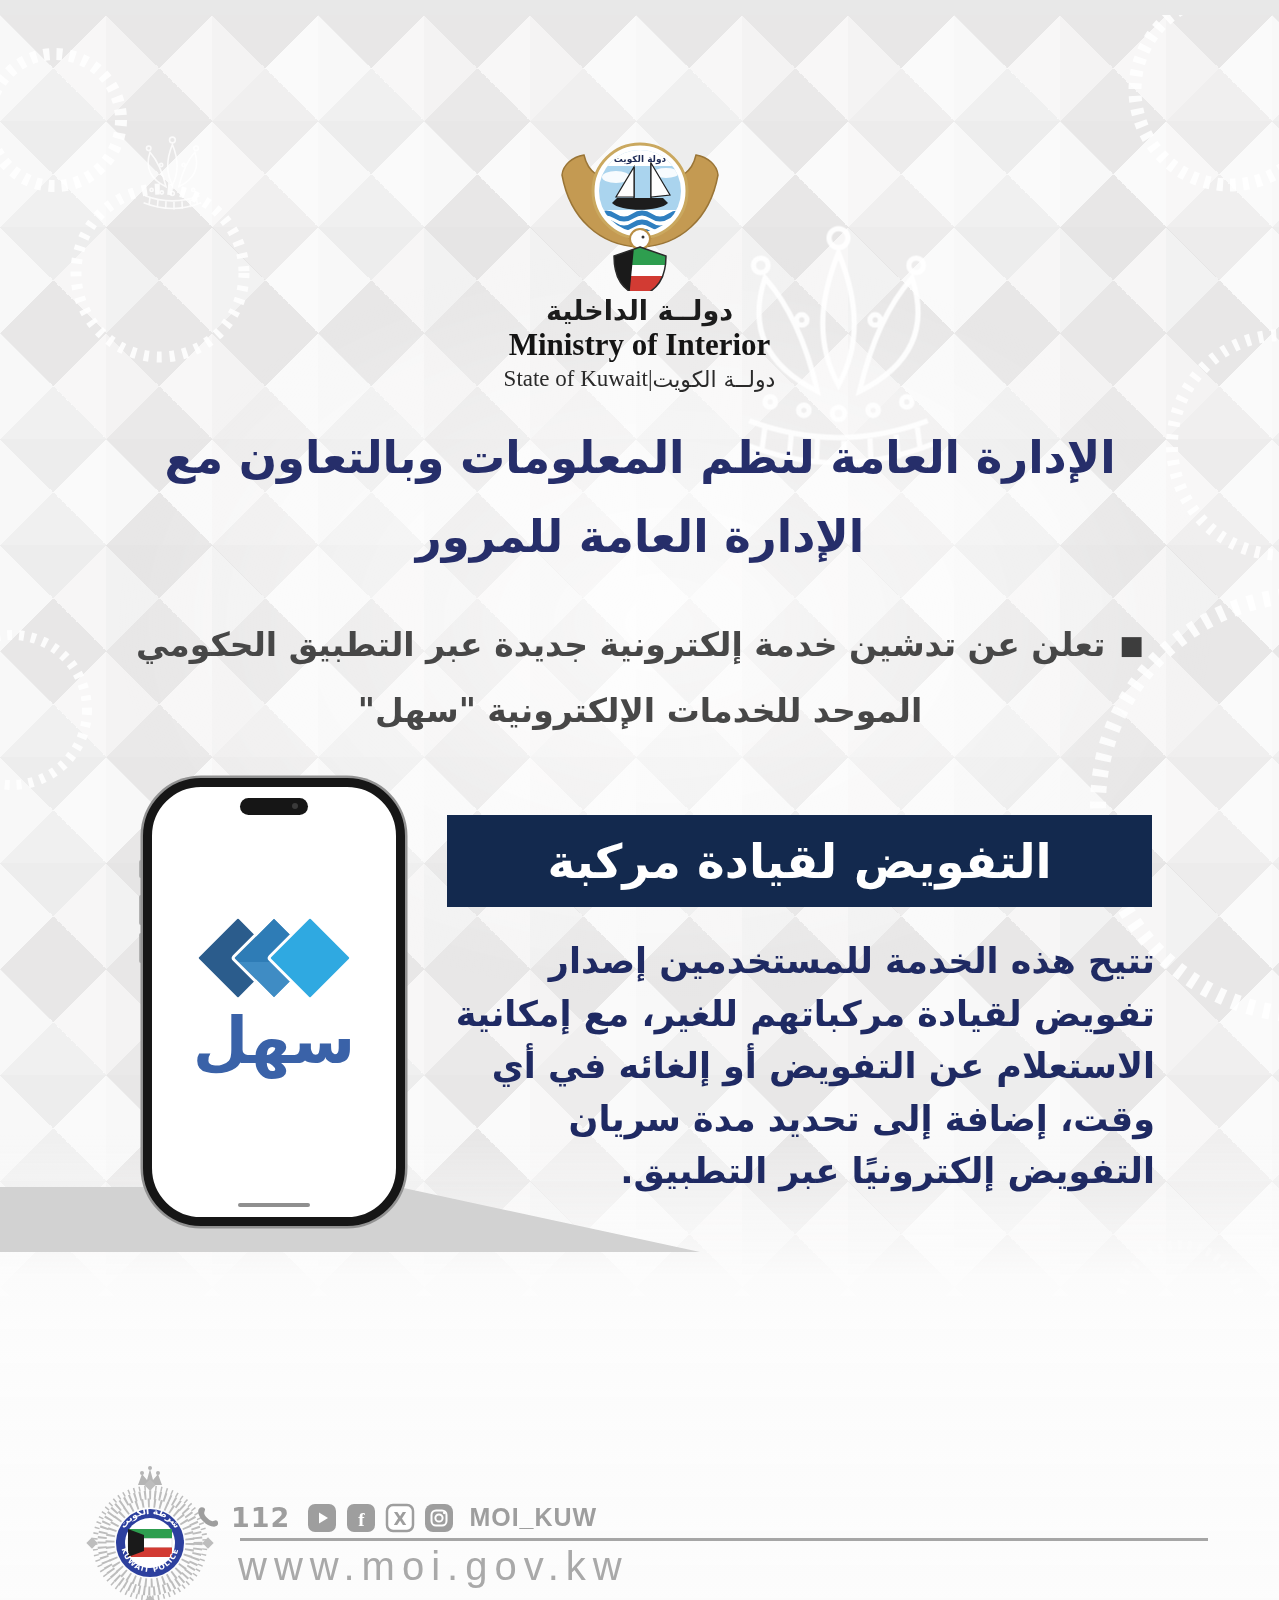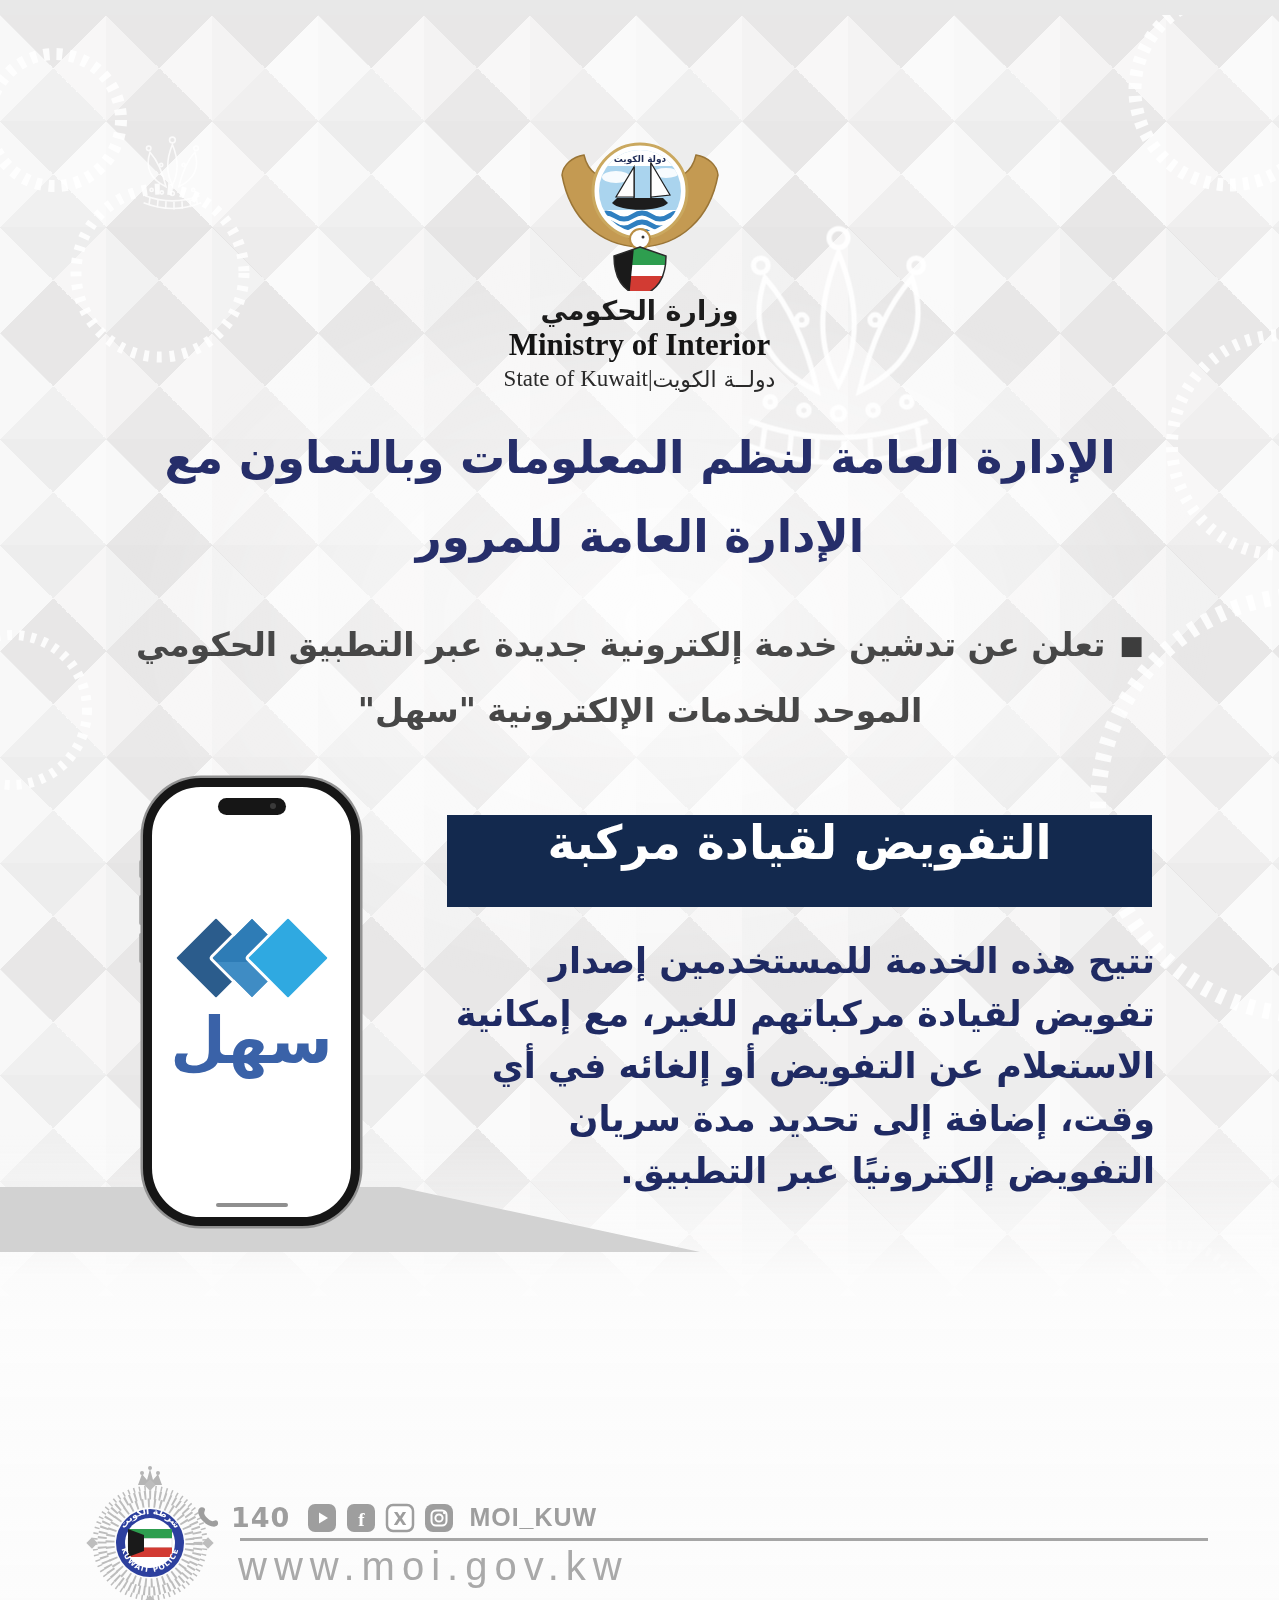--- a/index.html
+++ b/index.html
@@ -37,39 +37,39 @@
     font-size:33px;font-weight:bold;color:#474747;line-height:2.0;
   }
   .announcement .bullet{font-size:26px;vertical-align:2px;margin-left:14px;color:#3d3d3d;}
 
   
   .platform{
     top:1172px;left:0;width:700px;height:65px;z-index:2;background:#d2d2d2;
     clip-path:polygon(0 0,57% 0,100% 100%,0 100%);
   }
   .phone{
-    top:763px;left:143px;width:217px;height:448px;z-index:3;background:#ffffff;
+    top:763px;left:143px;width:262px;height:448px;z-index:3;background:#ffffff;
     border:9px solid #161616;border-radius:58px;box-sizing:border-box;
     box-shadow:0 0 0 2.5px #929292;
   }
   .phone .notch{position:absolute;top:11px;left:50%;transform:translateX(-50%);width:68px;height:17px;background:#161616;border-radius:10px;}
   .phone .cam{position:absolute;top:16px;left:calc(50% + 18px);width:6px;height:6px;border-radius:50%;background:#3a3a3a;}
   .phone .home-bar{position:absolute;bottom:10px;left:50%;transform:translateX(-50%);width:72px;height:4px;border-radius:2px;background:#8f8f8f;}
   .side-btn{position:absolute;background:#b3b3b3;border-radius:2px;z-index:2;}
   .phone-logo{position:absolute;top:136px;left:0;width:100%;text-align:center;}
   .diamonds{display:flex;justify-content:center;align-items:center;height:70px;}
   .diamond{width:56px;height:56px;transform:rotate(45deg);border:3px solid #fff;margin:0 -13px;border-radius:4px;}
   .d1{background:#2b5c8c;z-index:1;}
   .d2{background:linear-gradient(135deg,#2e7cb6 55%, #3f8cc4 55%);z-index:2;}
   .d3{background:#2fa9e1;z-index:3;}
   .app-name{margin-top:16px;font-size:64px;font-weight:bold;color:#3a62a8;direction:rtl;line-height:1;}
 
   .banner{
     top:800px;left:447px;width:705px;height:92px;z-index:3;background:#13294e;
-    display:flex;align-items:flex-start;justify-content:center;direction:rtl;
+    display:flex;align-items:center;justify-content:center;direction:rtl;
   }
   .banner-title{color:#ffffff;font-size:47px;font-weight:bold;white-space:nowrap;}
 
   .body-text{
     top:920px;left:443px;width:712px;z-index:3;direction:rtl;
     font-size:35px;font-weight:bold;color:#1f2a63;line-height:1.5;
   }
   .closing{
     top:1290px;left:100px;width:1056px;z-index:3;direction:rtl;text-align:right;
     font-size:32px;font-weight:bold;color:#4f4f4f;line-height:1.48;
@@ -162,21 +162,21 @@
 
     <g clip-path="url(#shieldClip)">
       <rect x="64" y="128" width="52" height="18" fill="#2e9e4f"></rect>
       <rect x="64" y="146" width="52" height="11" fill="#ffffff"></rect>
       <rect x="64" y="157" width="52" height="23" fill="#d23b33"></rect>
       <path d="M64,128 L84,128 L79,180 L64,180 Z" fill="#1a1a1a"></path>
     </g>
     <path d="M90,128 L116,137 C116,160 107,171 90,178 C73,171 64,160 64,137 Z" fill="none" stroke="#2b2b2b" stroke-width="1.5"></path>
   </svg>
 
-  <div class="abs center-x ministry-ar" dir="rtl">وزارة الحكومي</div>
+  <div class="abs center-x ministry-ar" dir="rtl">دولــة الداخلية</div>
   <div class="abs center-x ministry-en">Ministry of Interior</div>
   <div class="abs center-x state-line">
     <span>State of Kuwait</span>
     <span>|</span>
     <span class="ar">دولــة الكويت</span>
   </div>
 
   <div class="abs headline">الإدارة العامة لنظم المعلومات وبالتعاون مع الإدارة العامة للمرور</div>
 
   <div class="abs announcement"><span class="bullet">■</span><span>تعلن عن تدشين خدمة إلكترونية جديدة عبر التطبيق الحكومي الموحد للخدمات الإلكترونية "سهل"</span></div>
@@ -242,21 +242,21 @@
     </text>
     <text font-size="7.5" fill="#ffffff" font-weight="bold" letter-spacing="1" text-anchor="middle">
       <textPath href="#arcBot" startOffset="50%">KUWAIT POLICE</textPath>
     </text>
   </svg>
 
   <div class="abs footer-row">
     <svg class="soc" viewBox="0 0 24 24" style="width:26px;height:26px;">
       <path d="M5.5 2c1.8 0 2.8 1 2.9 2.2l-.9 3.1c.2 1.3 1.2 3 2.9 4.7 1.7 1.7 3.4 2.7 4.7 2.9l3.1-.9C19.4 14.1 20.4 15 20.4 16.9c0 1.9-1.7 3.1-3.7 3.1C10 20 2 12 2 5.7 2 3.7 3.5 2 5.5 2z" fill="#9e9e9e"></path>
     </svg>
-    <span class="footer-num">140</span>
+    <span class="footer-num">112</span>
     <svg class="soc" viewBox="0 0 30 30">
       <rect x="1" y="1" width="28" height="28" rx="7" fill="#9e9e9e"></rect>
       <polygon points="12,9.5 21,15 12,20.5" fill="#ffffff"></polygon>
     </svg>
     <svg class="soc" viewBox="0 0 30 30">
       <rect x="1" y="1" width="28" height="28" rx="7" fill="#9e9e9e"></rect>
       <text x="15.5" y="23" font-size="19" font-weight="bold" fill="#ffffff" text-anchor="middle" font-family="Liberation Serif, serif">f</text>
     </svg>
     <svg class="soc" viewBox="0 0 30 30">
       <rect x="2" y="2" width="26" height="26" rx="6" fill="#ffffff" stroke="#9e9e9e" stroke-width="2.5"></rect>

